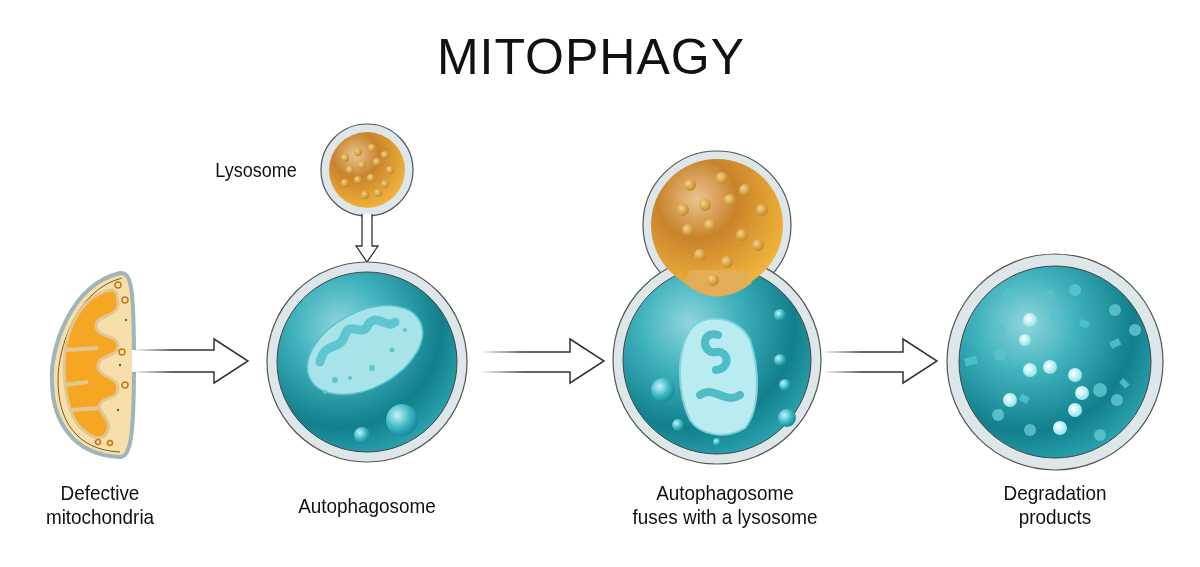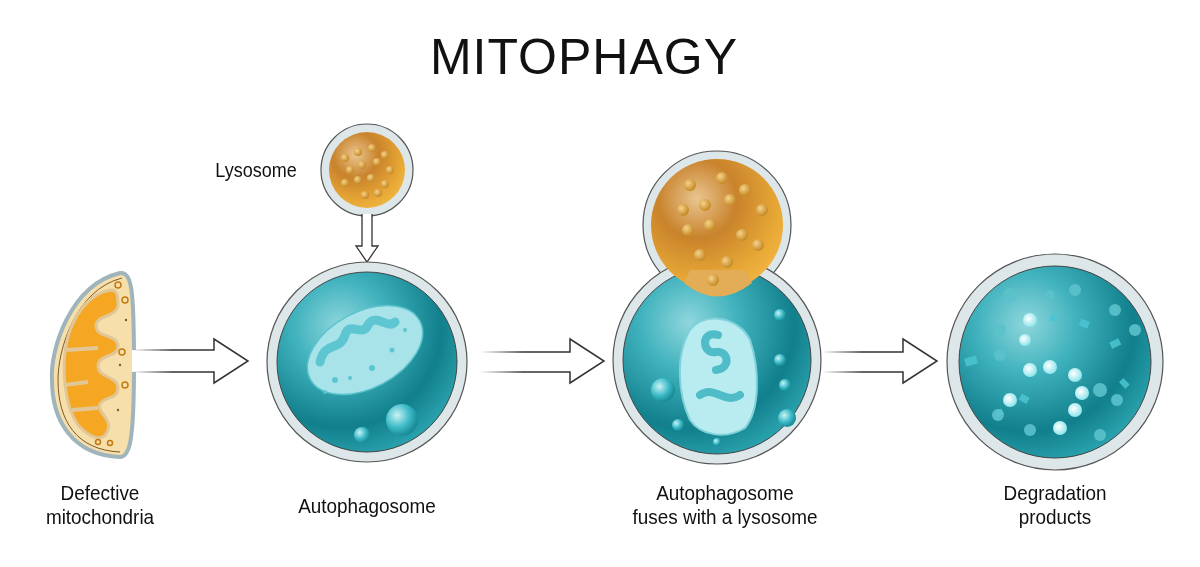--- a/index.html
+++ b/index.html
@@ -1,18 +1,18 @@
 <!DOCTYPE html>
 <html><head>
 <meta charset="utf-8">
 <style>
   html, body { margin: 0; padding: 0; background: #ffffff; }
   body { width: 1200px; height: 567px; position: relative; overflow: hidden;
          font-family: "Liberation Sans", sans-serif; color: #111; }
-  .title { position: absolute; left: 0; width: 1168px; top: 28px; text-align: center;
+  .title { position: absolute; left: 7px; width: 1168px; top: 28px; text-align: center;
            font-size: 50px; letter-spacing: 1px; font-weight: normal; }
   .label { position: absolute; text-align: center; font-size: 21px; line-height: 24px; color: #111;
            transform: scaleX(0.9); }
   svg.art { position: absolute; left: 0; top: 0; }
 </style>
 </head>
 <body>
 
 <div class="title">MITOPHAGY</div>
 

